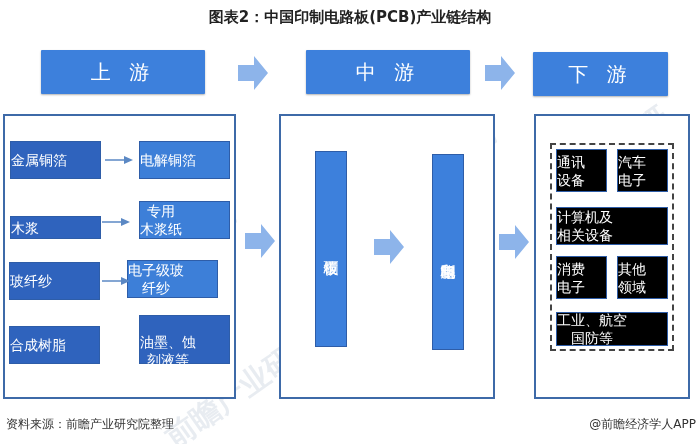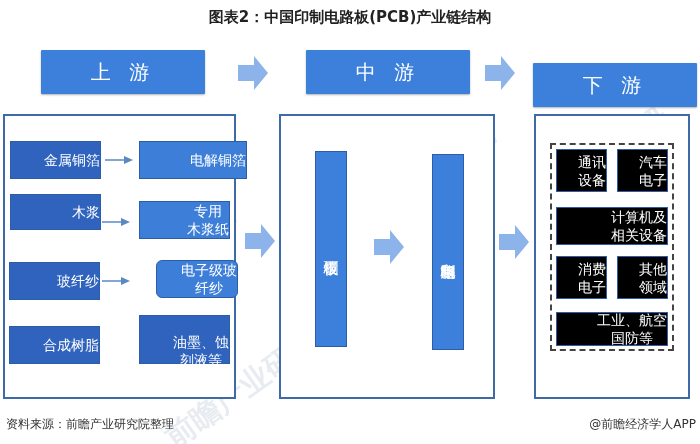--- a/index.html
+++ b/index.html
@@ -1,21 +1,21 @@
 <!DOCTYPE html>
 <html><head>
 <meta charset="utf-8">
 <style>
   html,body{margin:0;padding:0;background:#ffffff;}
   body{width:700px;height:444px;position:relative;overflow:hidden;font-family:"DejaVu Sans",sans-serif;}
   .abs{position:absolute;}
   .title{left:0;top:8px;width:700px;text-align:center;font-size:15px;font-weight:bold;color:#222;}
   .stage{background:#3d80dc;color:#fff;border-radius:1px;font-size:20px;text-align:center;line-height:44px;height:44px;letter-spacing:6px;box-shadow:0 1px 2px rgba(0,0,0,0.3);}
   .panel{border:2px solid #3e6aa8;background:#fff;box-sizing:border-box;}
-  .box{color:#fff;font-size:14px;display:flex;align-items:center;justify-content:flex-end;text-align:center;line-height:18px;box-sizing:border-box;border:1px solid #2e5da8;}
+  .box{color:#fff;font-size:14px;display:flex;align-items:center;justify-content:flex-start;text-align:center;line-height:18px;box-sizing:border-box;border:1px solid #2e5da8;}
   .dark{background:#2f63bd;}
   .light{background:#3d7fd8;}
   .mid{background:#000000;}
   .vbar{background:#3d80dc;color:#fff;font-size:15px;display:flex;align-items:center;justify-content:center;text-align:center;line-height:20px;writing-mode:vertical-rl;text-orientation:upright;border:1px solid #2e5da8;box-sizing:border-box;}
   .dashed{border:2px dashed #444;box-sizing:border-box;}
   .small-arrow svg,.big-arrow svg{display:block;}
   .footer{font-size:12px;color:#333;}
   .wm{color:rgba(190,200,215,0.35);font-size:30px;font-weight:bold;transform:rotate(-35deg);pointer-events:none;}
 </style>
 </head>
@@ -23,56 +23,56 @@
 
 <div class="abs wm" style="left:40px;top:250px;">前瞻产业研究院</div>
 <div class="abs wm" style="left:300px;top:170px;">前瞻产业研究院</div>
 <div class="abs wm" style="left:540px;top:130px;">前瞻产业研究院</div>
 <div class="abs wm" style="left:150px;top:360px;">前瞻产业研究院</div>
 
 <div class="abs title">图表2：中国印制电路板(PCB)产业链结构</div>
 
 <div class="abs stage" style="left:41px;top:50px;width:164px;">上 游</div>
 <div class="abs stage" style="left:306px;top:50px;width:164px;">中 游</div>
-<div class="abs stage" style="left:533px;top:63px;width:164px;">下 游</div>
+<div class="abs stage" style="left:533px;top:52px;width:135px;">下 游</div>
 
 <div class="abs big-arrow" style="left:238px;top:56px;">
   <svg width="30" height="34" viewBox="0 0 30 34">
       <polygon points="0,9 16,9 16,0 30,17 16,34 16,25 0,25" fill="#8db4ea"></polygon>
     </svg>
 </div>
 <div class="abs big-arrow" style="left:485px;top:56px;">
   <svg width="30" height="34" viewBox="0 0 30 34">
       <polygon points="0,9 16,9 16,0 30,17 16,34 16,25 0,25" fill="#8db4ea"></polygon>
     </svg>
 </div>
 
 <div class="abs panel" style="left:3px;top:114px;width:233px;height:285px;"></div>
 
 <div class="abs box dark" style="left:10px;top:141px;width:91px;height:38px;">
     <span>金属铜箔</span>
   </div>
-<div class="abs box dark" style="left:10px;top:194px;width:91px;height:36px;">
+<div class="abs box dark" style="left:10px;top:216px;width:91px;height:23px;">
     <span>木浆</span>
   </div>
 <div class="abs box dark" style="left:9px;top:262px;width:91px;height:38px;">
     <span>玻纤纱</span>
   </div>
 <div class="abs box dark" style="left:9px;top:326px;width:91px;height:38px;">
     <span>合成树脂</span>
   </div>
 
-<div class="abs box light" style="left:139px;top:141px;width:108px;height:38px;">
+<div class="abs box light" style="left:139px;top:141px;width:91px;height:38px;">
     <span style="white-space:pre-line;">电解铜箔</span>
   </div>
 <div class="abs box light" style="left:139px;top:201px;width:91px;height:38px;">
     <span style="white-space:pre-line;">专用
 木浆纸</span>
   </div>
-<div class="abs box light" style="left:156px;top:260px;width:82px;height:38px;border-radius:6px;">
+<div class="abs box light" style="left:127px;top:260px;width:91px;height:38px;">
     <span style="white-space:pre-line;">电子级玻
 纤纱</span>
   </div>
 <div class="abs box dark" style="left:139px;top:315px;width:91px;height:49px;">
     <span style="white-space:pre-line;margin-top:22px;">油墨、蚀
 刻液等</span>
   </div>
 
 <div class="abs small-arrow" style="left:105px;top:155px;">
   <svg width="28" height="10" viewBox="0 0 28 10">

